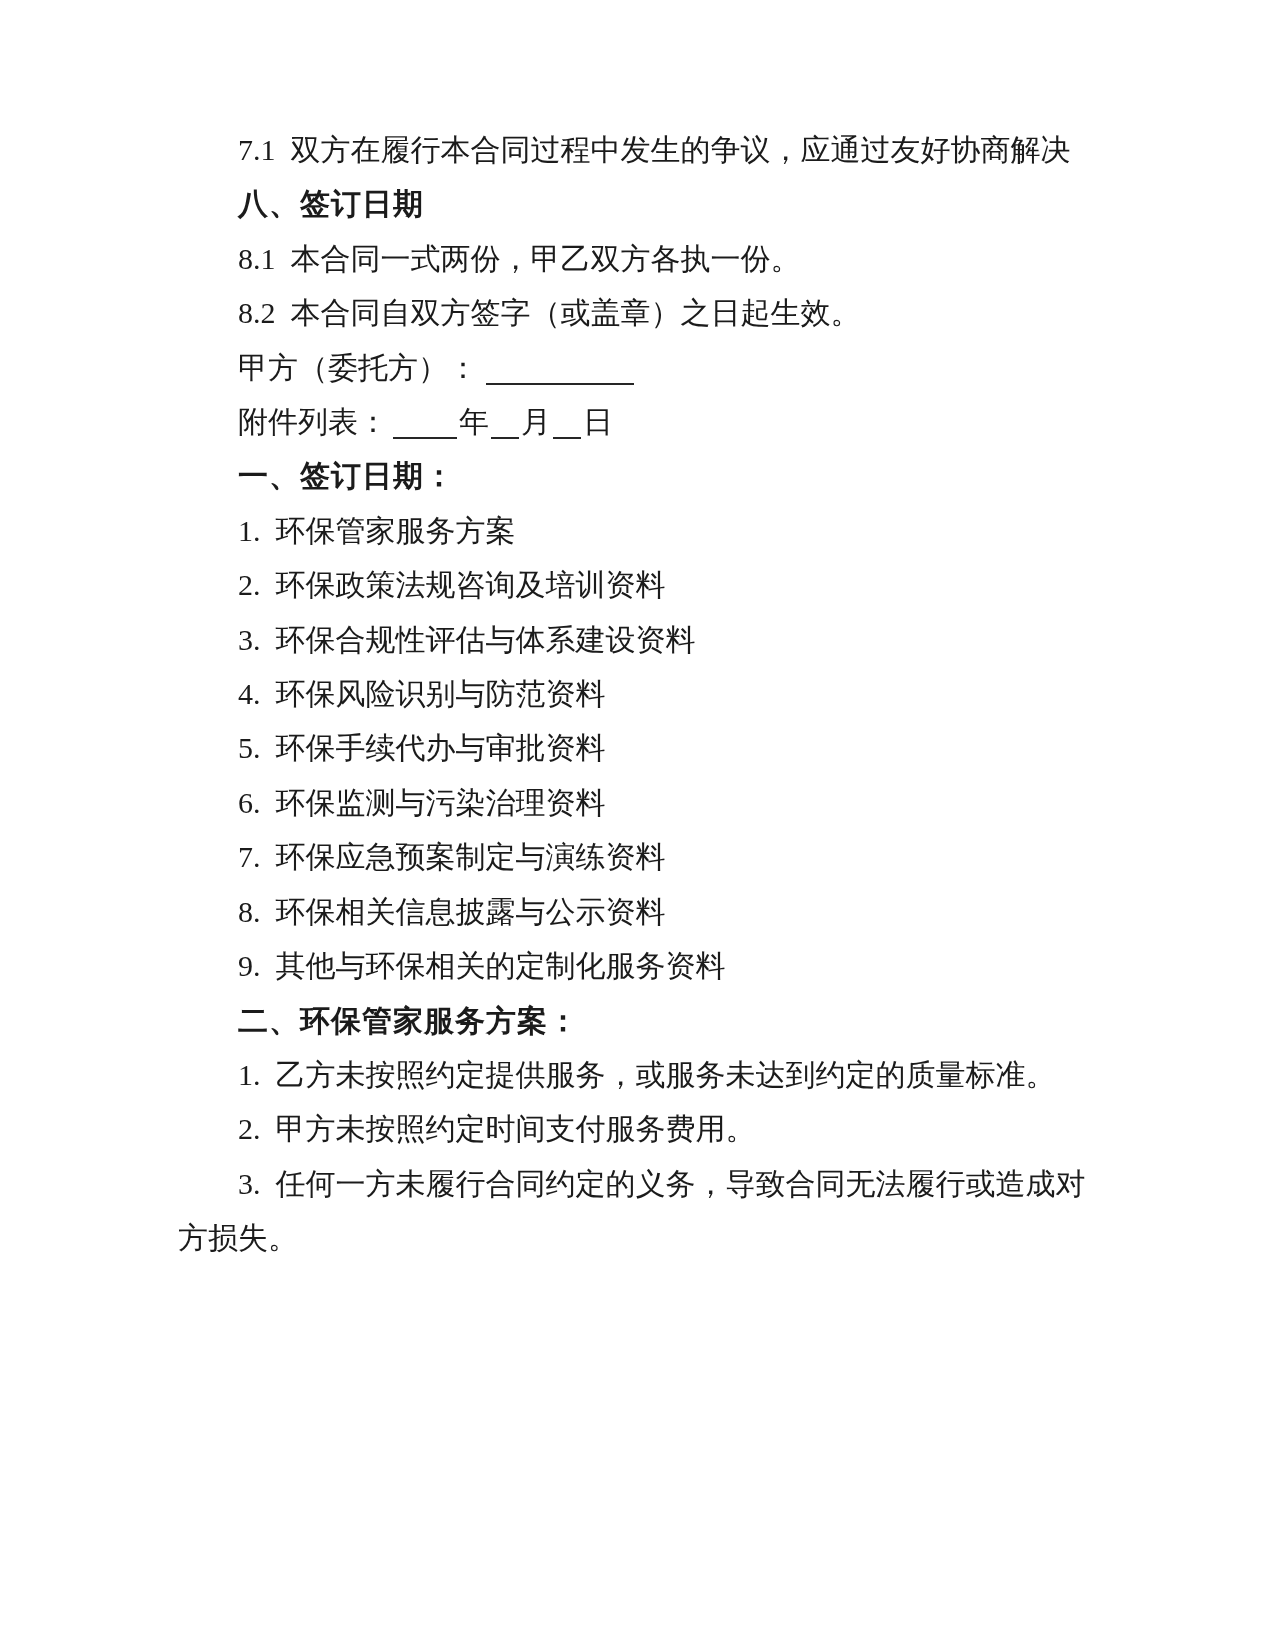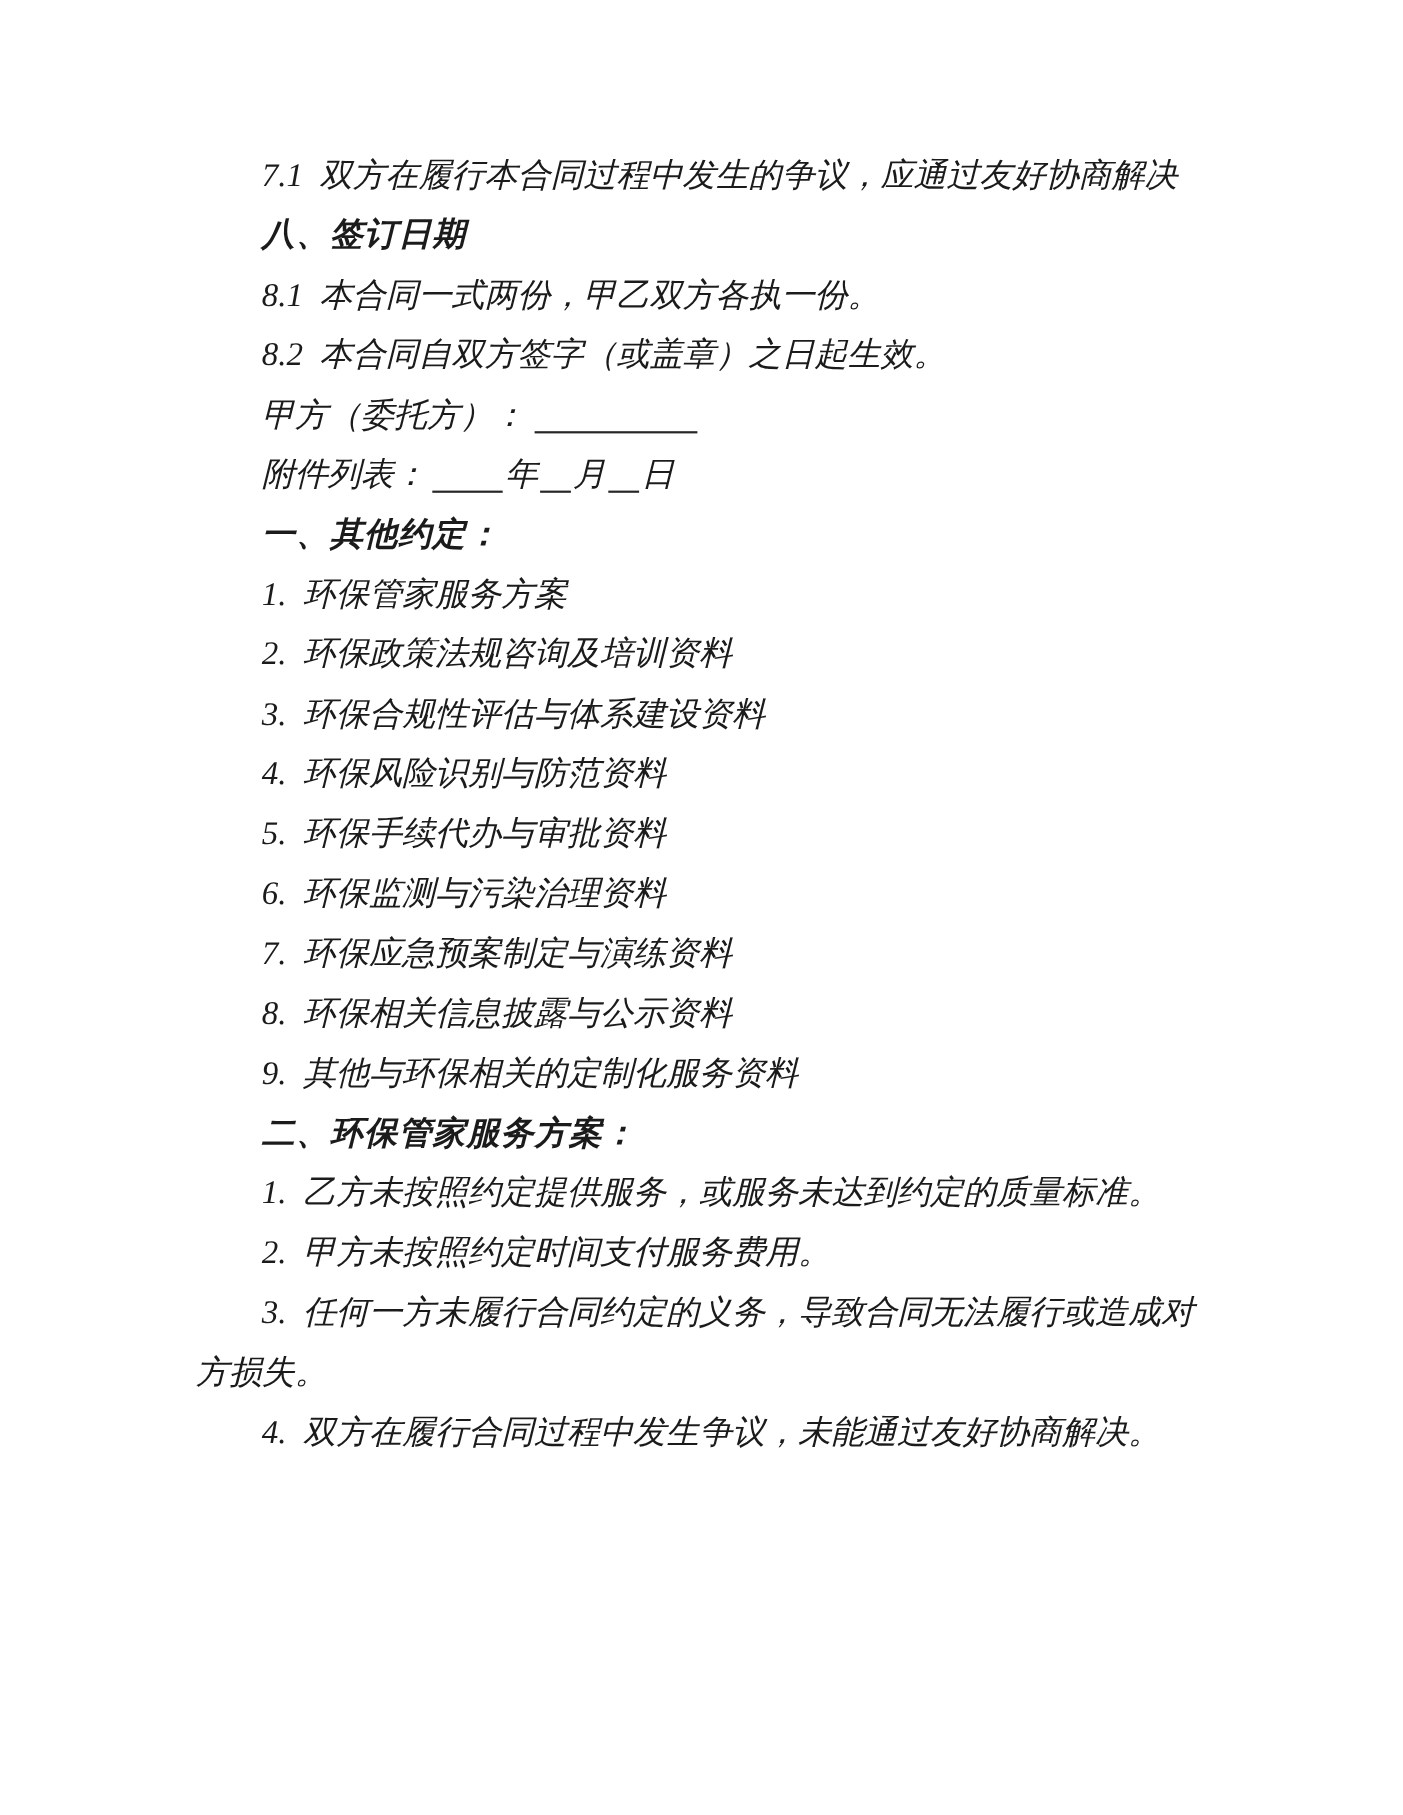--- a/index.html
+++ b/index.html
@@ -11,23 +11,22 @@
     width: 1275px;
     height: 1650px;
     position: relative;
     font-family: "Liberation Serif", "DejaVu Serif", serif;
     color: #1b1b1b;
     overflow: hidden;
   }
   .doc {
     position: absolute;
     left: 178px;
-    top: 133px;
+    top: 123px;
     width: 916px;
-    font-style: italic;
   }
   .line {
     font-size: 30px;
     line-height: 54.4px;
     white-space: nowrap;
   }
   .indent {
     padding-left: 60px;
   }
   .heading {
@@ -61,21 +60,21 @@
 
   <div class="line indent">
     <span>甲方（委托方）：</span><span class="blank blank-name"></span>
   </div>
 
 
   <div class="line indent">
     <span>附件列表：</span><span class="blank blank-year"></span><span>年</span><span class="blank blank-md"></span><span>月</span><span class="blank blank-md"></span><span>日</span>
   </div>
 
-  <div class="line indent heading">一、其他约定：</div>
+  <div class="line indent heading">一、签订日期：</div>
 
   <div class="line indent">1.&nbsp;&nbsp;环保管家服务方案</div>
 
   <div class="line indent">2.&nbsp;&nbsp;环保政策法规咨询及培训资料</div>
 
   <div class="line indent">3.&nbsp;&nbsp;环保合规性评估与体系建设资料</div>
 
   <div class="line indent">4.&nbsp;&nbsp;环保风险识别与防范资料</div>
 
   <div class="line indent">5.&nbsp;&nbsp;环保手续代办与审批资料</div>
@@ -91,15 +90,14 @@
   <div class="line indent heading">二、环保管家服务方案：</div>
 
   <div class="line indent">1.&nbsp;&nbsp;乙方未按照约定提供服务，或服务未达到约定的质量标准。</div>
 
   <div class="line indent">2.&nbsp;&nbsp;甲方未按照约定时间支付服务费用。</div>
 
   <div class="line indent">3.&nbsp;&nbsp;任何一方未履行合同约定的义务，导致合同无法履行或造成对</div>
 
   <div class="line">方损失。</div>
 
-  <div class="line indent">4.&nbsp;&nbsp;双方在履行合同过程中发生争议，未能通过友好协商解决。</div>
 
 </div>
 
 </body></html>

